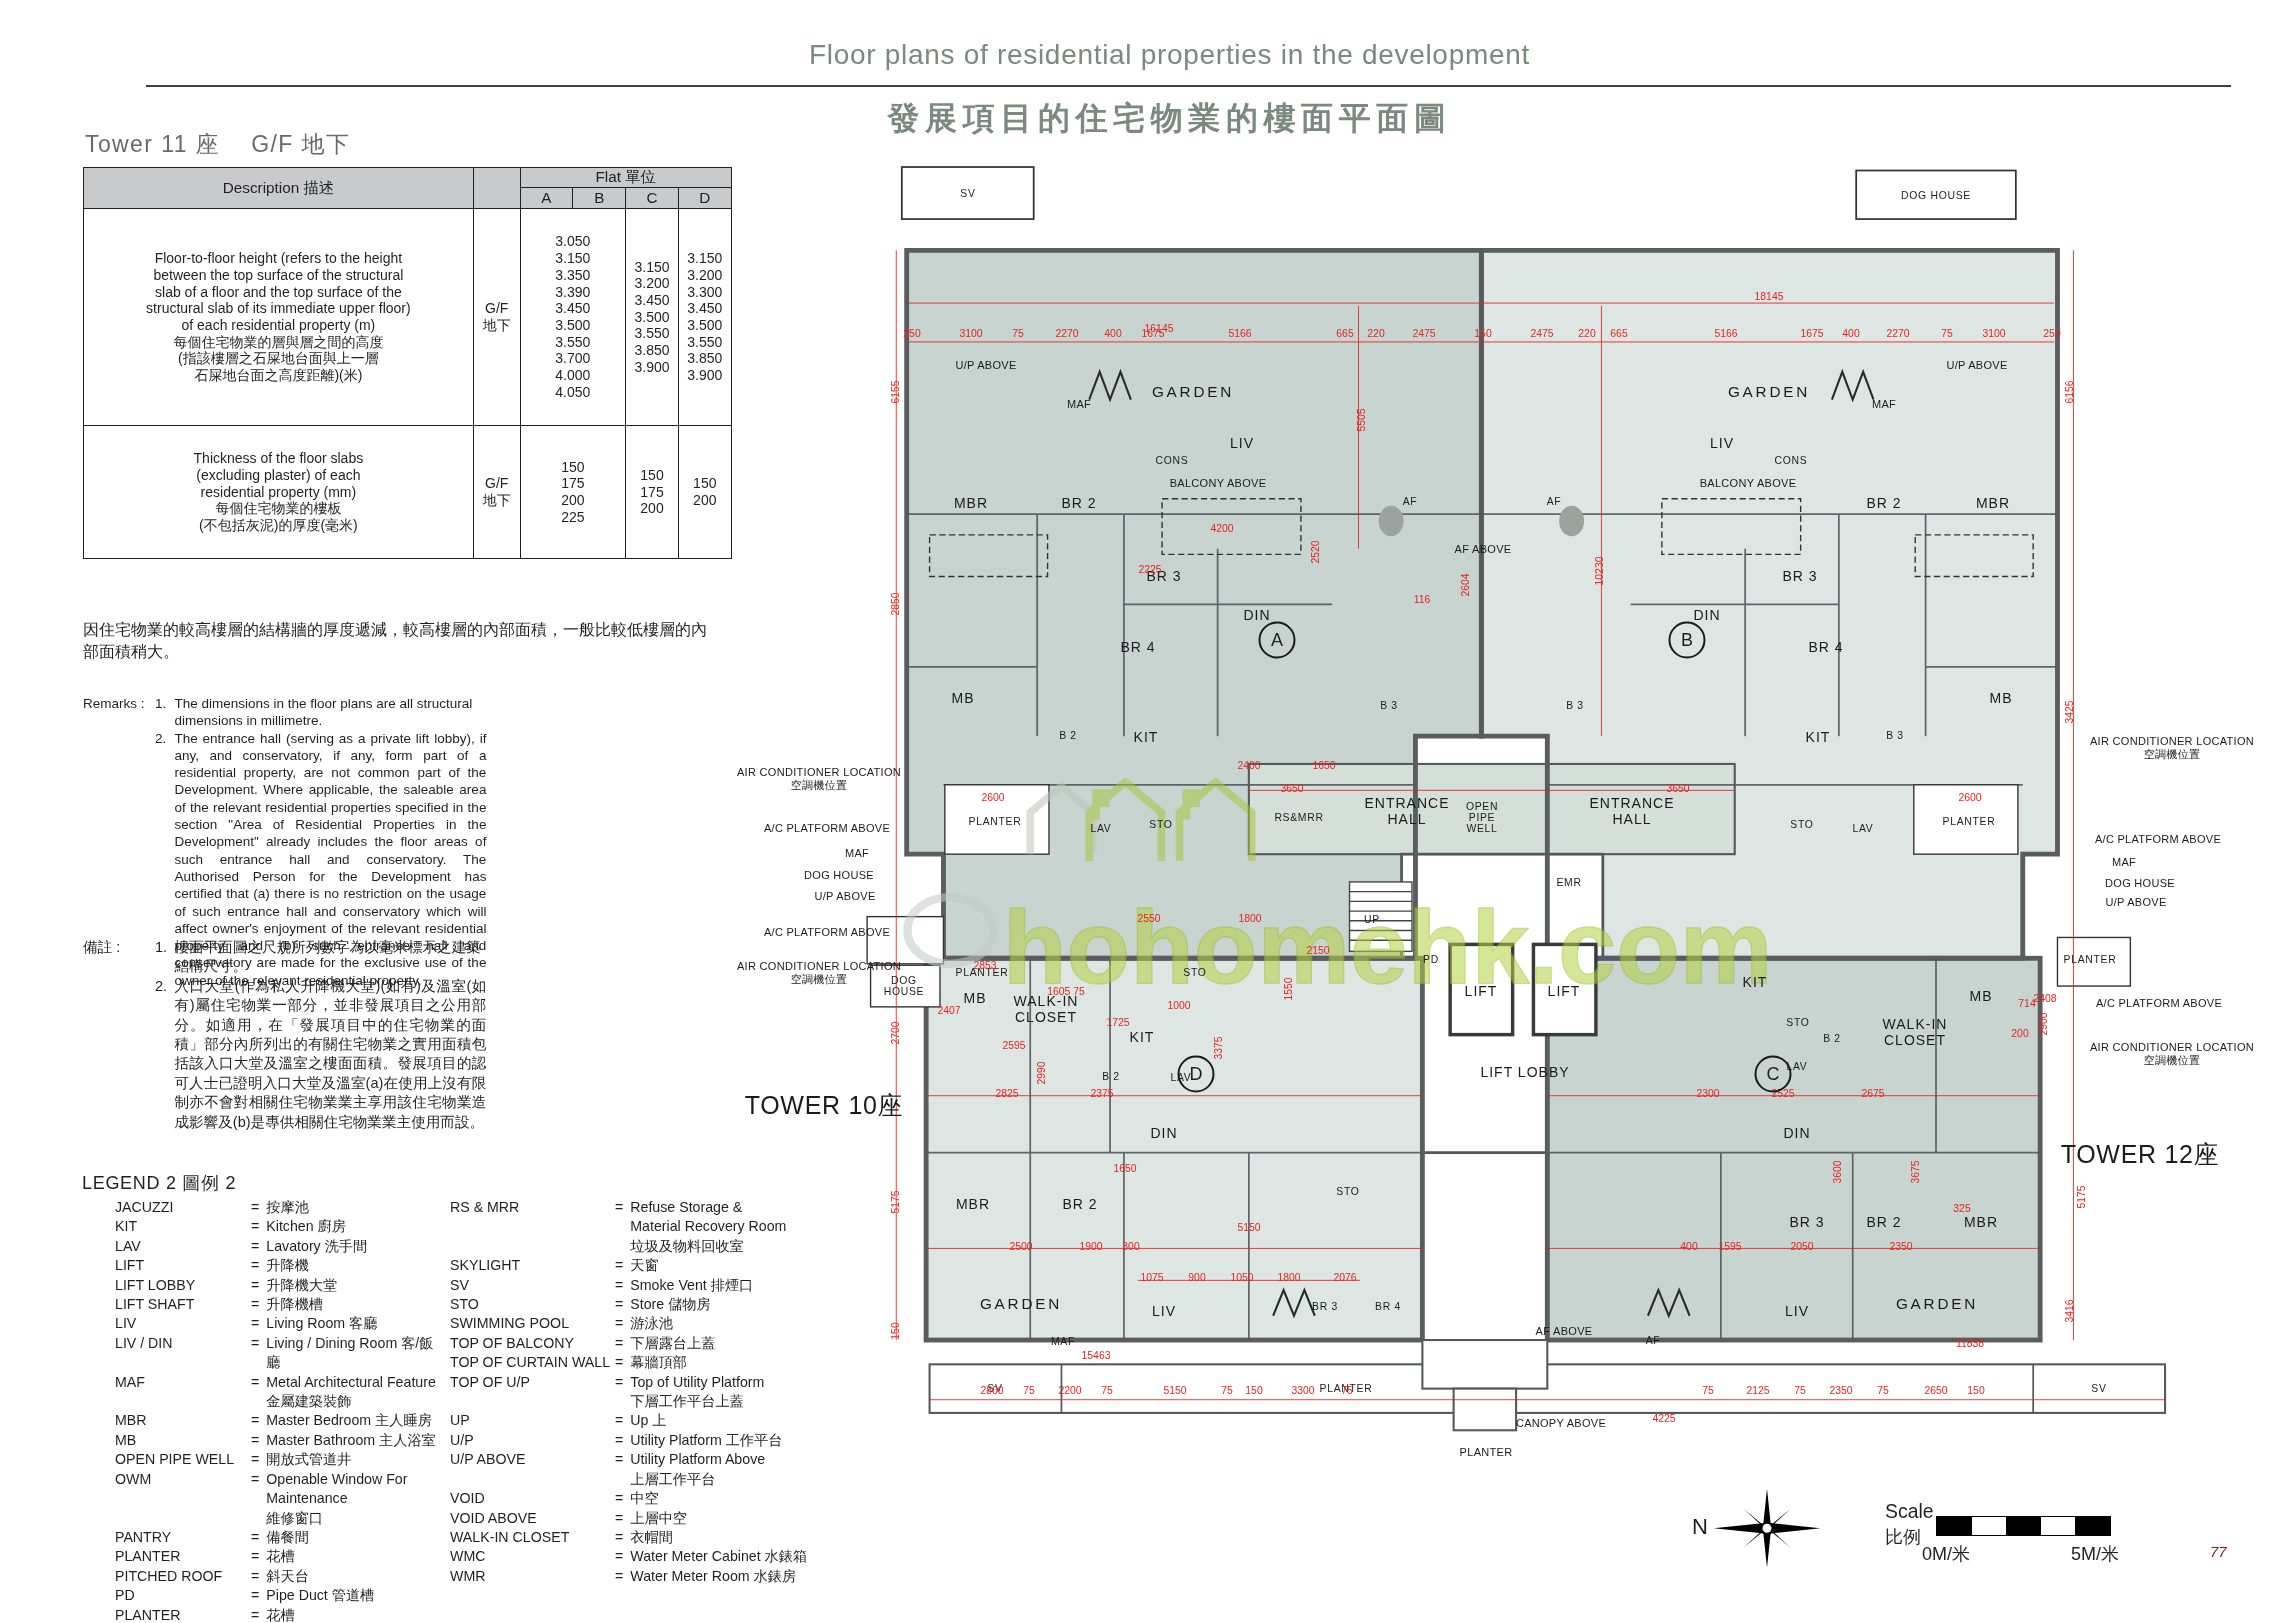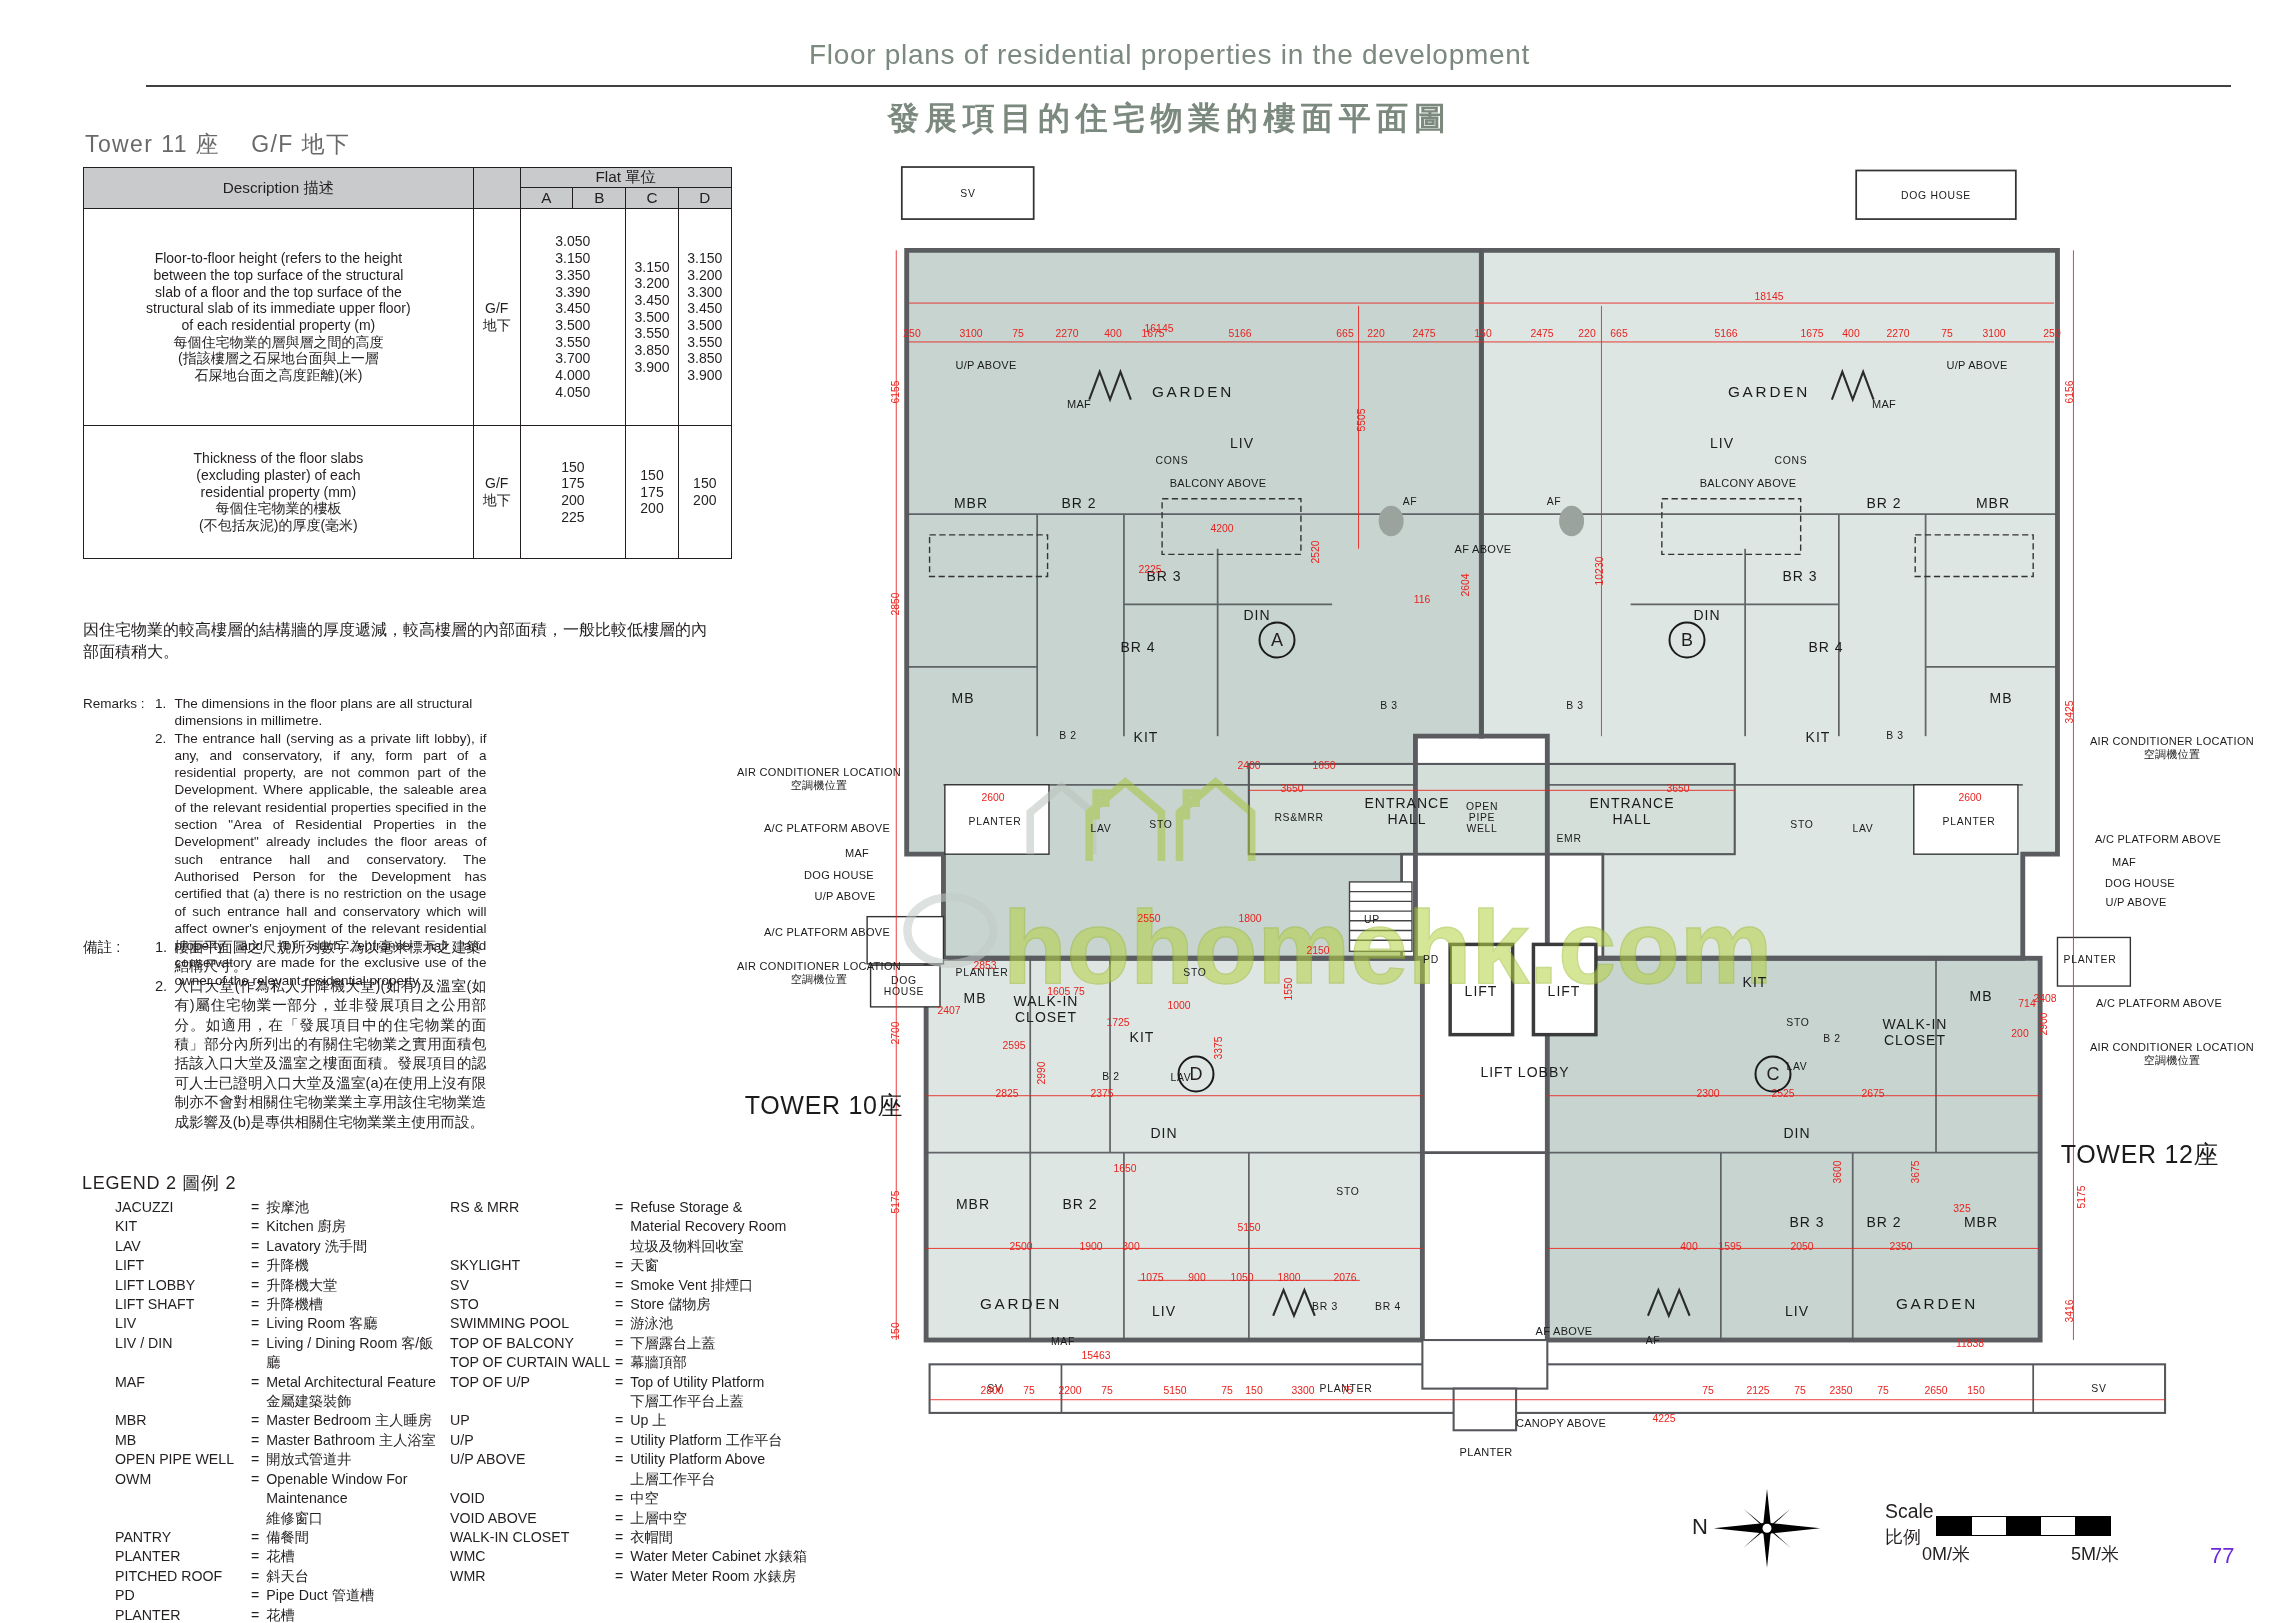--- a/index.html
+++ b/index.html
@@ -59,21 +59,21 @@
       font-size:18px;background:transparent;}
   
   .north-n{position:absolute;left:1692px;top:1514px;font-size:22px;}
   .scale-en{position:absolute;left:1885px;top:1500px;font-size:19.4px;}
   .scale-zh{position:absolute;left:1885px;top:1525px;font-size:18px;}
   .scalebar{position:absolute;left:1936px;top:1516px;width:173px;height:18px;border:1.4px solid #000;display:flex;}
   .scalebar div{flex:1;}
   .sb-b{background:#000;}.sb-w{background:#fff;}
   .scale0{position:absolute;left:1922px;top:1542px;font-size:18px;}
   .scale5{position:absolute;left:2071px;top:1542px;font-size:18px;}
-  .pageno{position:absolute;left:2210px;top:1543px;font-size:22px;color:#6d28d9;}
+  .pageno{position:absolute;left:2210px;top:1543px;font-size:15px;color:#7f1d1d;font-style:italic;}
 </style>
 </head>
 <body>
 
 <div class="page">
 
   <div class="title-en">Floor plans of residential properties in the development</div>
   <div class="title-rule"></div>
   <div class="title-zh">發展項目的住宅物業的樓面平面圖</div>
 
@@ -518,21 +518,21 @@
         <div class="pt s" style="left: 232px; top: 661px;">PLANTER</div>
         <div class="pt s" style="left: 1206px; top: 661px;">PLANTER</div>
         <div class="pt s" style="left: 536px; top: 657px;">RS&amp;MRR</div>
         <div class="pt room" style="left: 644px; top: 651px;">ENTRANCE
 HALL</div>
         <div class="pt s" style="left: 719px; top: 657px;">OPEN
 PIPE
 WELL</div>
         <div class="pt room" style="left: 869px; top: 651px;">ENTRANCE
 HALL</div>
-        <div class="pt s" style="left: 806px; top: 678px;">EMR</div>
+        <div class="pt s" style="left: 806px; top: 722px;">EMR</div>
         <div class="pt s" style="left: 609px; top: 759px;">UP</div>
         <div class="pt s" style="left: 668px; top: 799px;">PD</div>
         <div class="pt room" style="left: 718px; top: 831px;">LIFT</div>
         <div class="pt room" style="left: 801px; top: 831px;">LIFT</div>
         <div class="pt room" style="left: 762px; top: 912px;">LIFT LOBBY</div>
         <div class="pt s" style="left: 141px; top: 826px;">DOG
 HOUSE</div>
         <div class="pt s" style="left: 219px; top: 812px;">PLANTER</div>
         <div class="pt room" style="left: 212px; top: 838px;">MB</div>
         <div class="pt room" style="left: 283px; top: 849px;">WALK-IN

